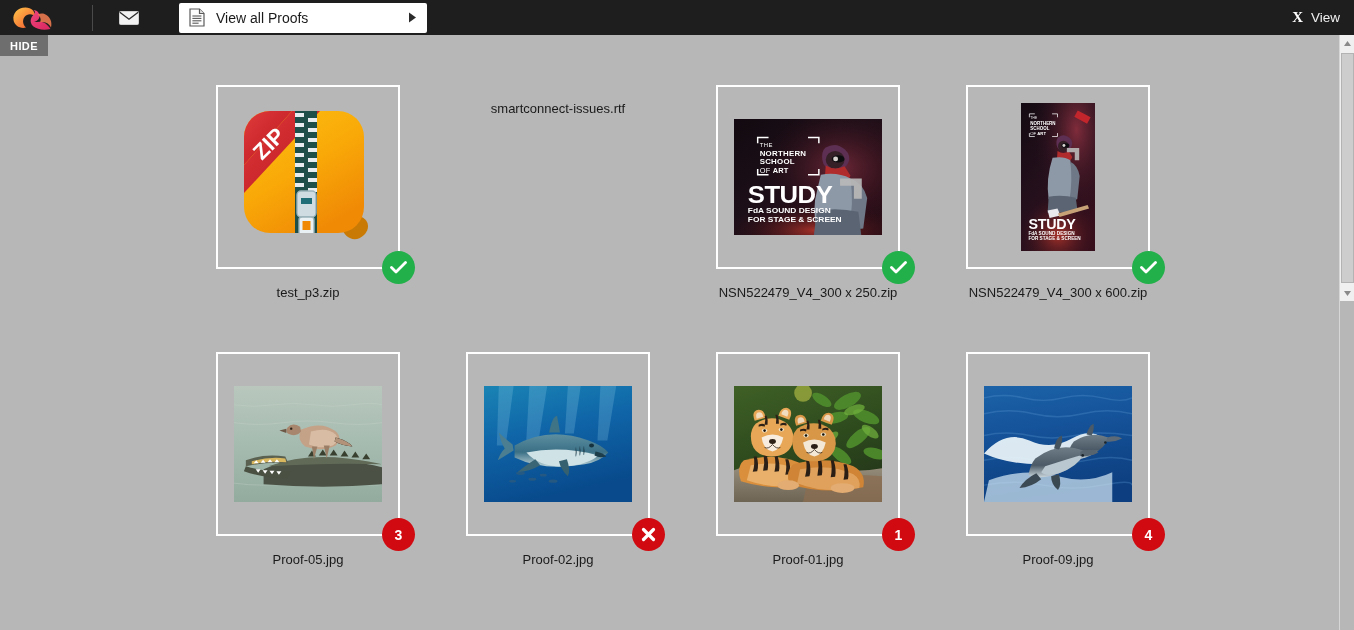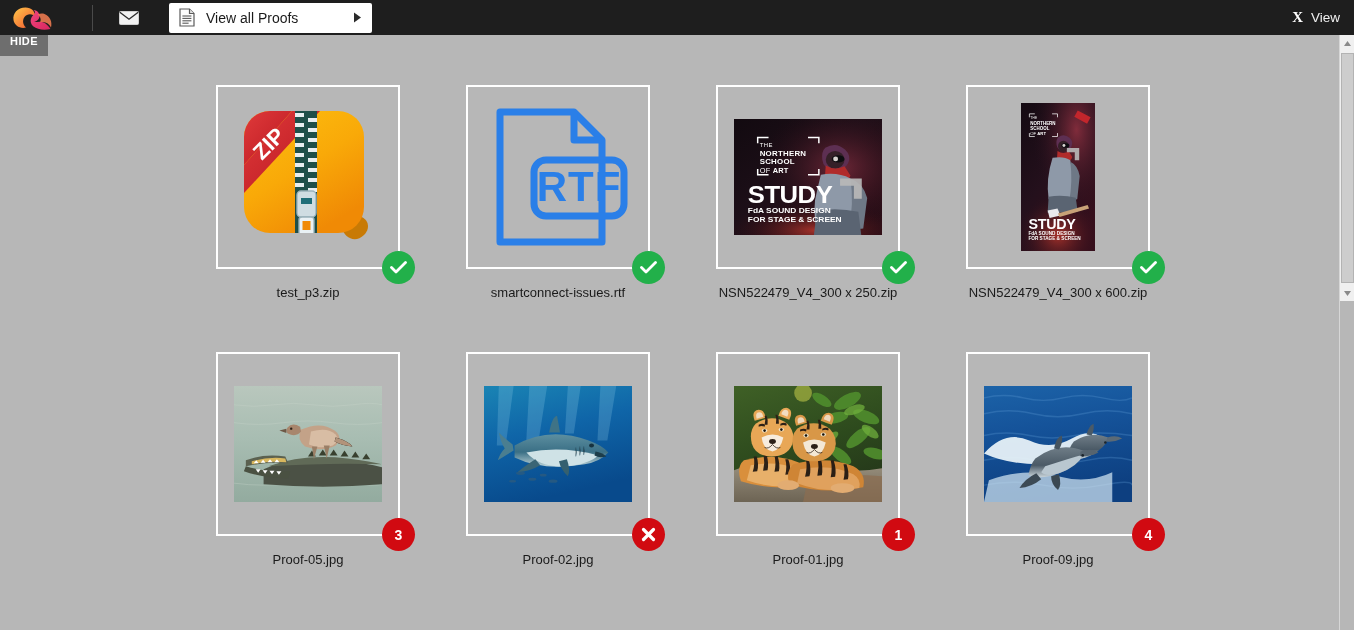--- a/index.html
+++ b/index.html
@@ -44,22 +44,22 @@
     width: 44px;
     height: 35px;
     display: flex;
     align-items: center;
     justify-content: center;
     margin-left: 14px;
     flex: 0 0 auto;
   }
 
   .proofs-btn {
-    margin-left: 18px;
-    width: 203px;
+    margin-left: 28px;
+    width: 248px;
     height: 30px;
     background: #ffffff;
     border-radius: 2px;
     display: flex;
     align-items: center;
     padding: 0 10px;
     flex: 0 0 auto;
     cursor: pointer;
   }
   .proofs-btn .doc-icon { flex: 0 0 auto; display: flex; align-items: center; }
@@ -95,21 +95,21 @@
   }
 
   
   .hide-tab {
     position: absolute;
     top: 35px; left: 0;
     width: 48px;
     height: 21px;
     background: #6e6e6e;
     display: flex;
-    align-items: flex-start;
+    align-items: center;
     justify-content: center;
     cursor: pointer;
     z-index: 5;
   }
   .hide-tab span {
     color: #ffffff;
     font-size: 11px;
     font-weight: bold;
     letter-spacing: 0.4px;
   }
@@ -357,36 +357,20 @@
             <svg width="17" height="13" viewBox="0 0 17 13">
               <polyline points="1.5,6.5 6,11 15.5,1.5" fill="none" stroke="#ffffff" stroke-width="2.8" stroke-linecap="round" stroke-linejoin="round"></polyline>
             </svg>
             <span class="num"></span>
           </div>
         </div>
         <div class="caption">test_p3.zip</div>
       </div>
 
       <div class="cell">
-        <div class="card">
-          <div class="rtf-icon">
-            <svg width="144" height="142" viewBox="0 0 144 142">
-              <path d="M14 6 H88 L116 34 V136 H14 Z" fill="none" stroke="#2a7fe8" stroke-width="7" stroke-linejoin="round"></path>
-              <path d="M88 6 V34 H116" fill="none" stroke="#2a7fe8" stroke-width="7" stroke-linejoin="round"></path>
-              <rect x="48" y="54" width="90" height="56" rx="12" fill="none" stroke="#2a7fe8" stroke-width="7"></rect>
-              <text x="93" y="95" fill="#2a7fe8" font-family="Liberation Sans, sans-serif" font-size="42" font-weight="bold" text-anchor="middle" letter-spacing="1">RTF</text>
-            </svg>
-          </div>
-          <div class="badge green">
-            <svg width="17" height="13" viewBox="0 0 17 13">
-              <polyline points="1.5,6.5 6,11 15.5,1.5" fill="none" stroke="#ffffff" stroke-width="2.8" stroke-linecap="round" stroke-linejoin="round"></polyline>
-            </svg>
-            <span class="num"></span>
-          </div>
-        </div>
         <div class="caption">smartconnect-issues.rtf</div>
       </div>
 
       <div class="cell">
         <div class="card">
           <svg class="thumb thumb-wide" viewBox="0 0 300 250" preserveAspectRatio="none">
             <defs>
               <linearGradient id="bgDark1" x1="0" y1="0" x2="1" y2="1">
                 <stop offset="0%" stop-color="#120a10"></stop>
                 <stop offset="45%" stop-color="#1d0f18"></stop>

